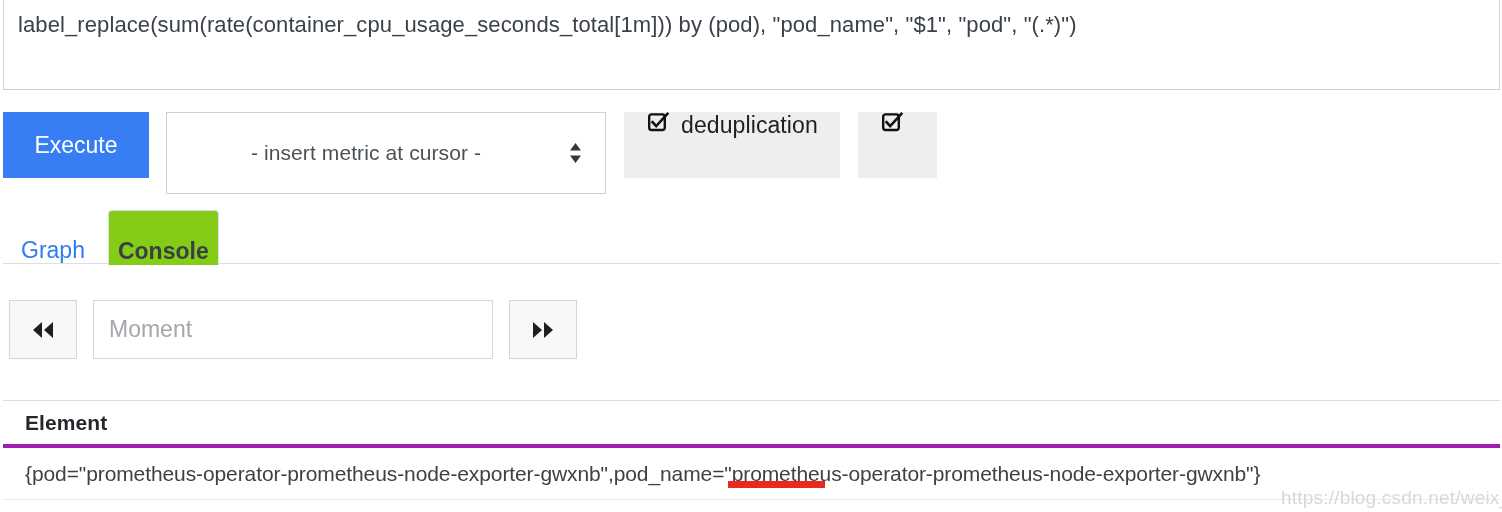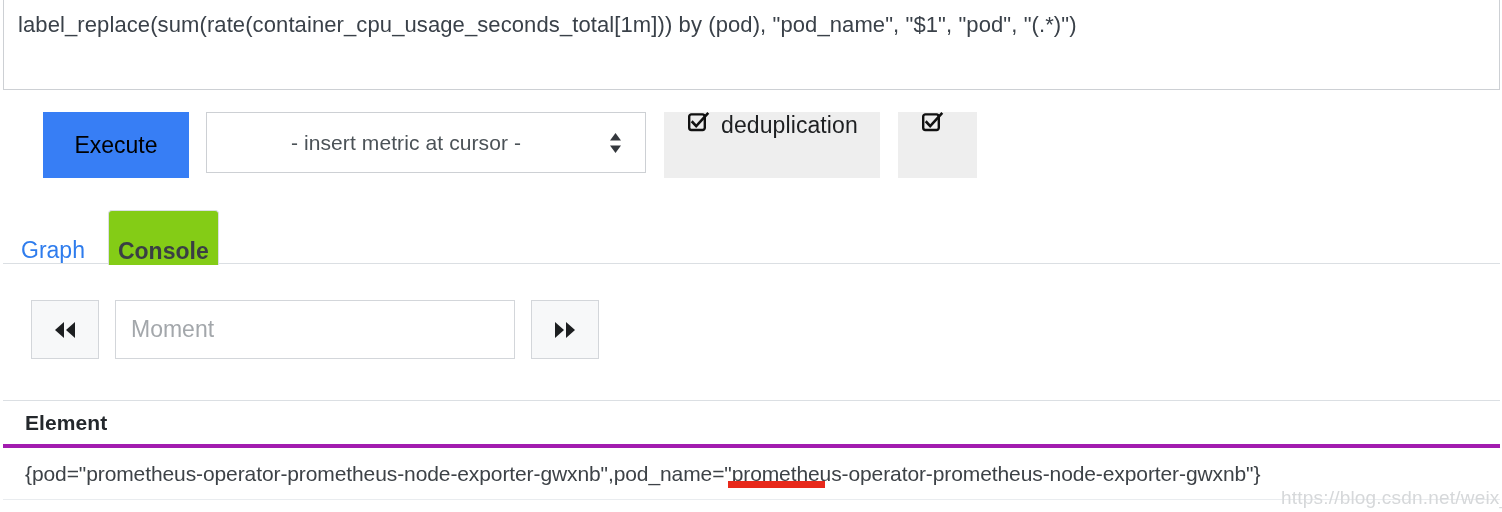--- a/index.html
+++ b/index.html
@@ -48,35 +48,34 @@
     left: 3px;
     top: 112px;
     height: 66px;
     display: flex;
     align-items: stretch;
   }
   .btn-execute {
     width: 146px;
     height: 66px;
     background: #377ef5;
-    color: #000000;
+    color: #ffffff;
     border: none;
     font-size: 23px;
     font-family: "Liberation Sans", sans-serif;
     display: flex;
     align-items: center;
     justify-content: center;
     cursor: pointer;
     padding: 0;
-    margin-left: 40px;
   }
   .metric-select {
     margin-left: 17px;
     width: 440px;
-    height: 61px;
+    height: 82px;
     border: 1px solid #cdd0d4;
     background: #ffffff;
     display: flex;
     align-items: center;
     justify-content: center;
     position: relative;
     cursor: pointer;
   }
   .metric-select .sel-label {
     font-size: 21px;
@@ -162,21 +161,21 @@
     top: 263px;
     width: 1497px;
     height: 138px;
     border-top: 1px solid #dbdfe3;
     border-bottom: 1px solid #dbdfe3;
     background: #ffffff;
   }
 
   .moment-row {
     position: absolute;
-    left: 28px;
+    left: 6px;
     top: 36px;
     display: flex;
     align-items: stretch;
   }
   .nav-btn {
     width: 68px;
     height: 59px;
     background: #f7f8f9;
     border: 1px solid #d3d6da;
     display: flex;

